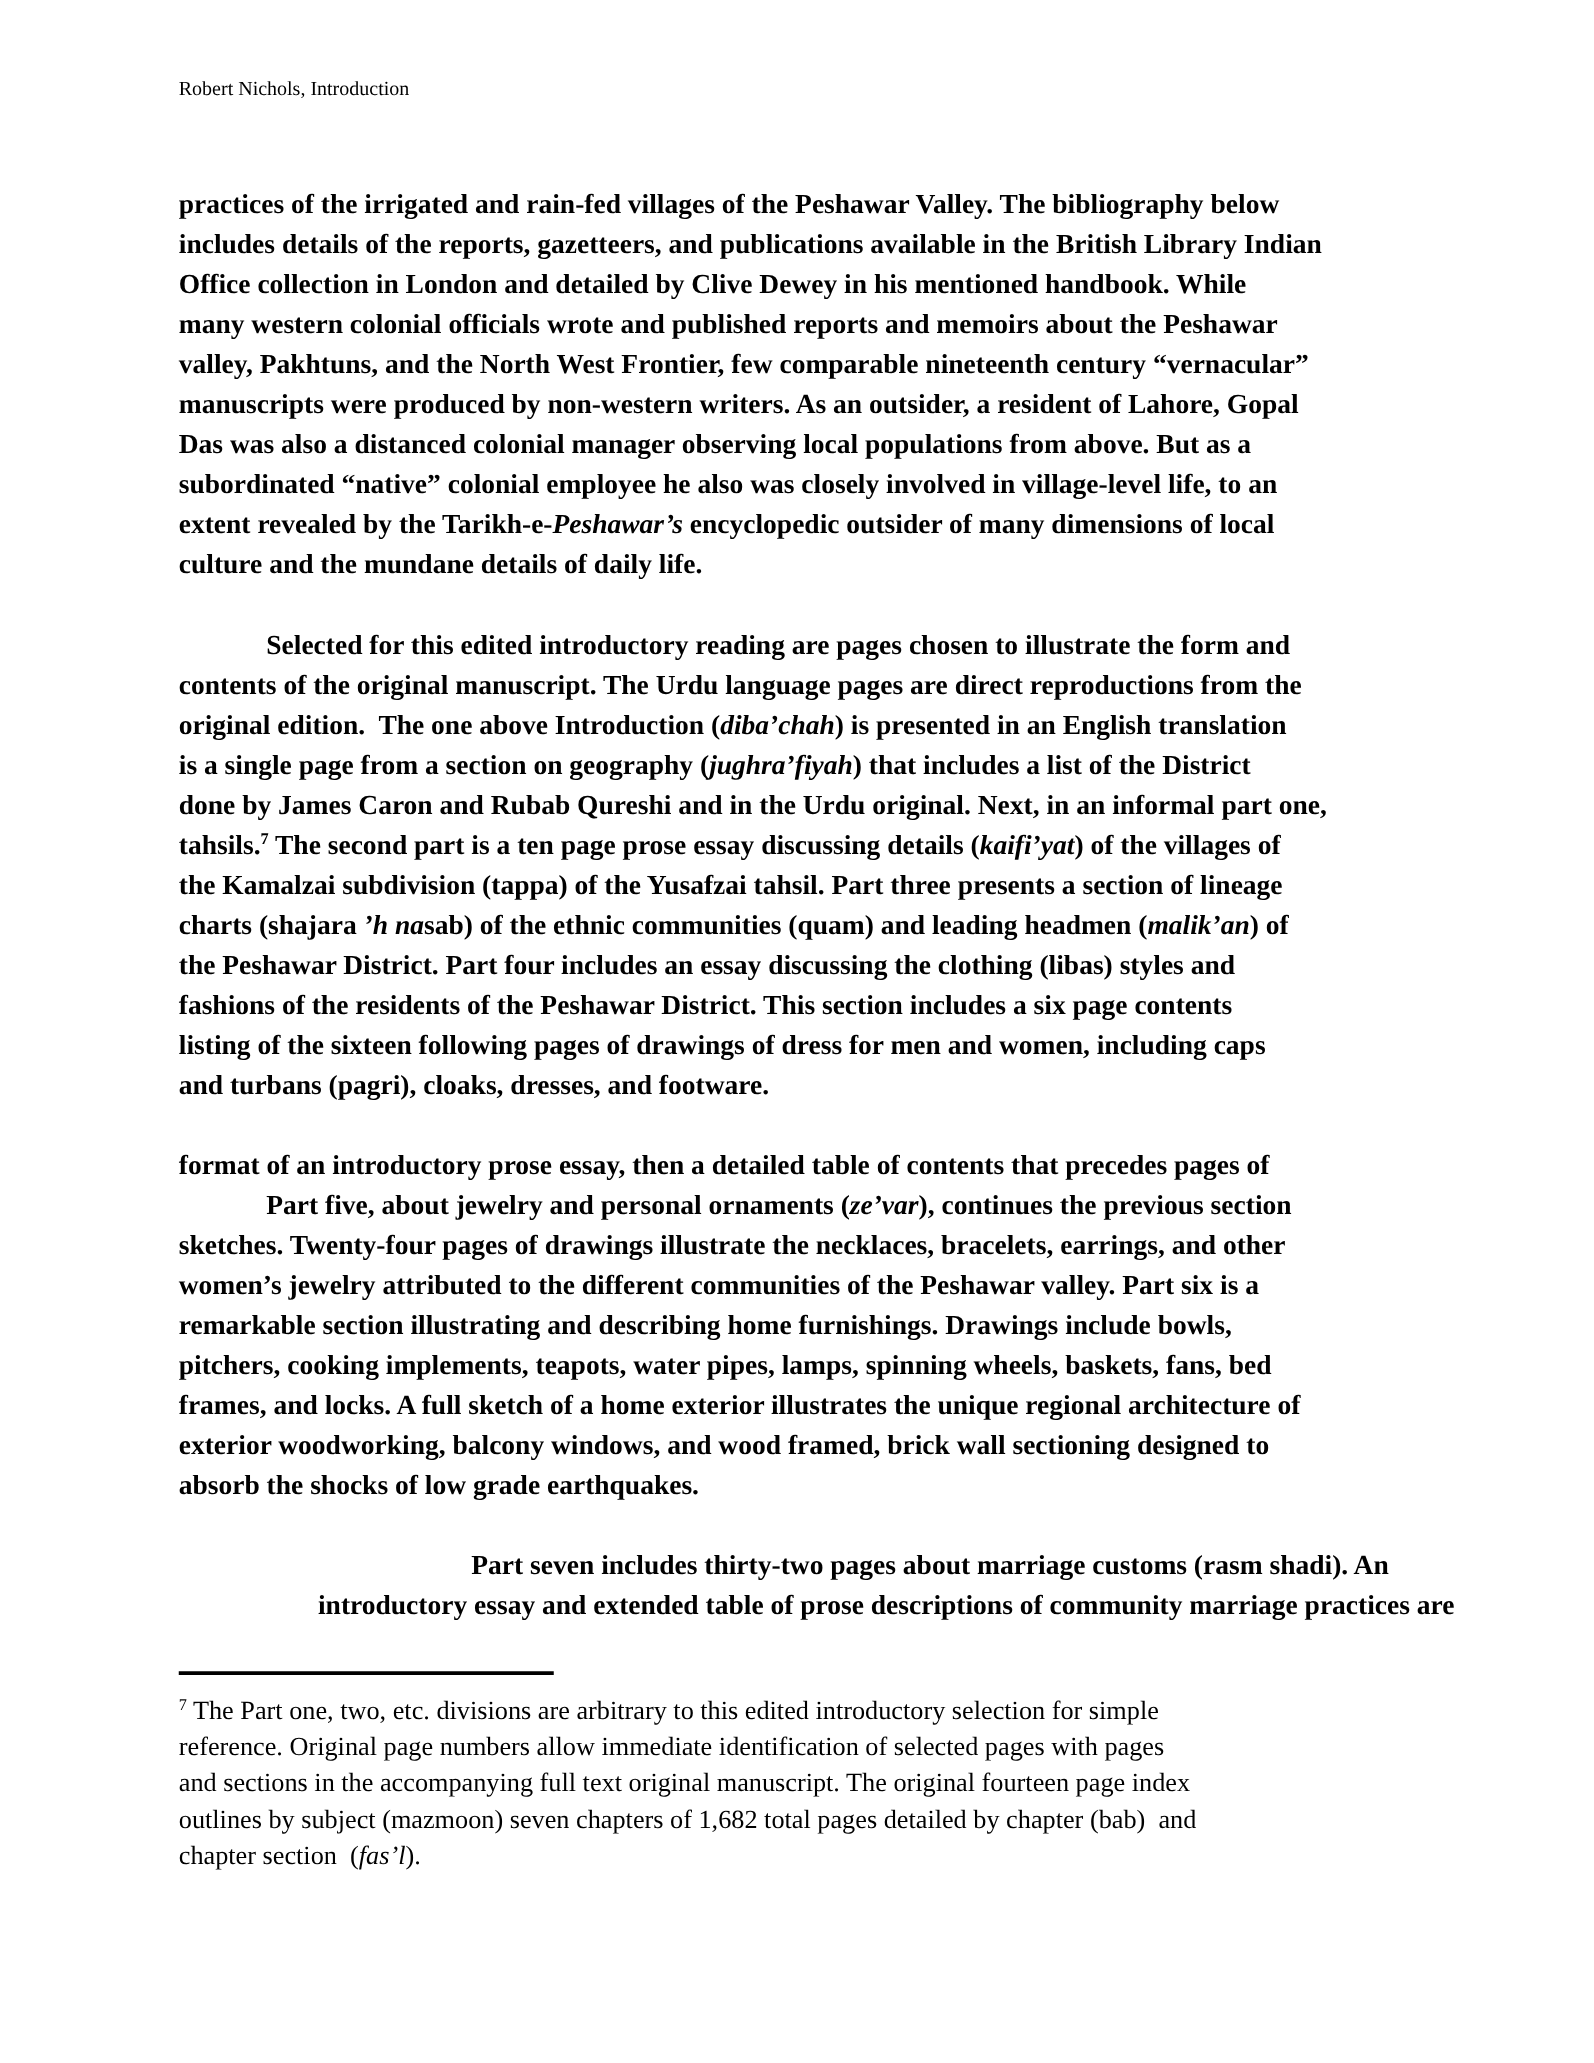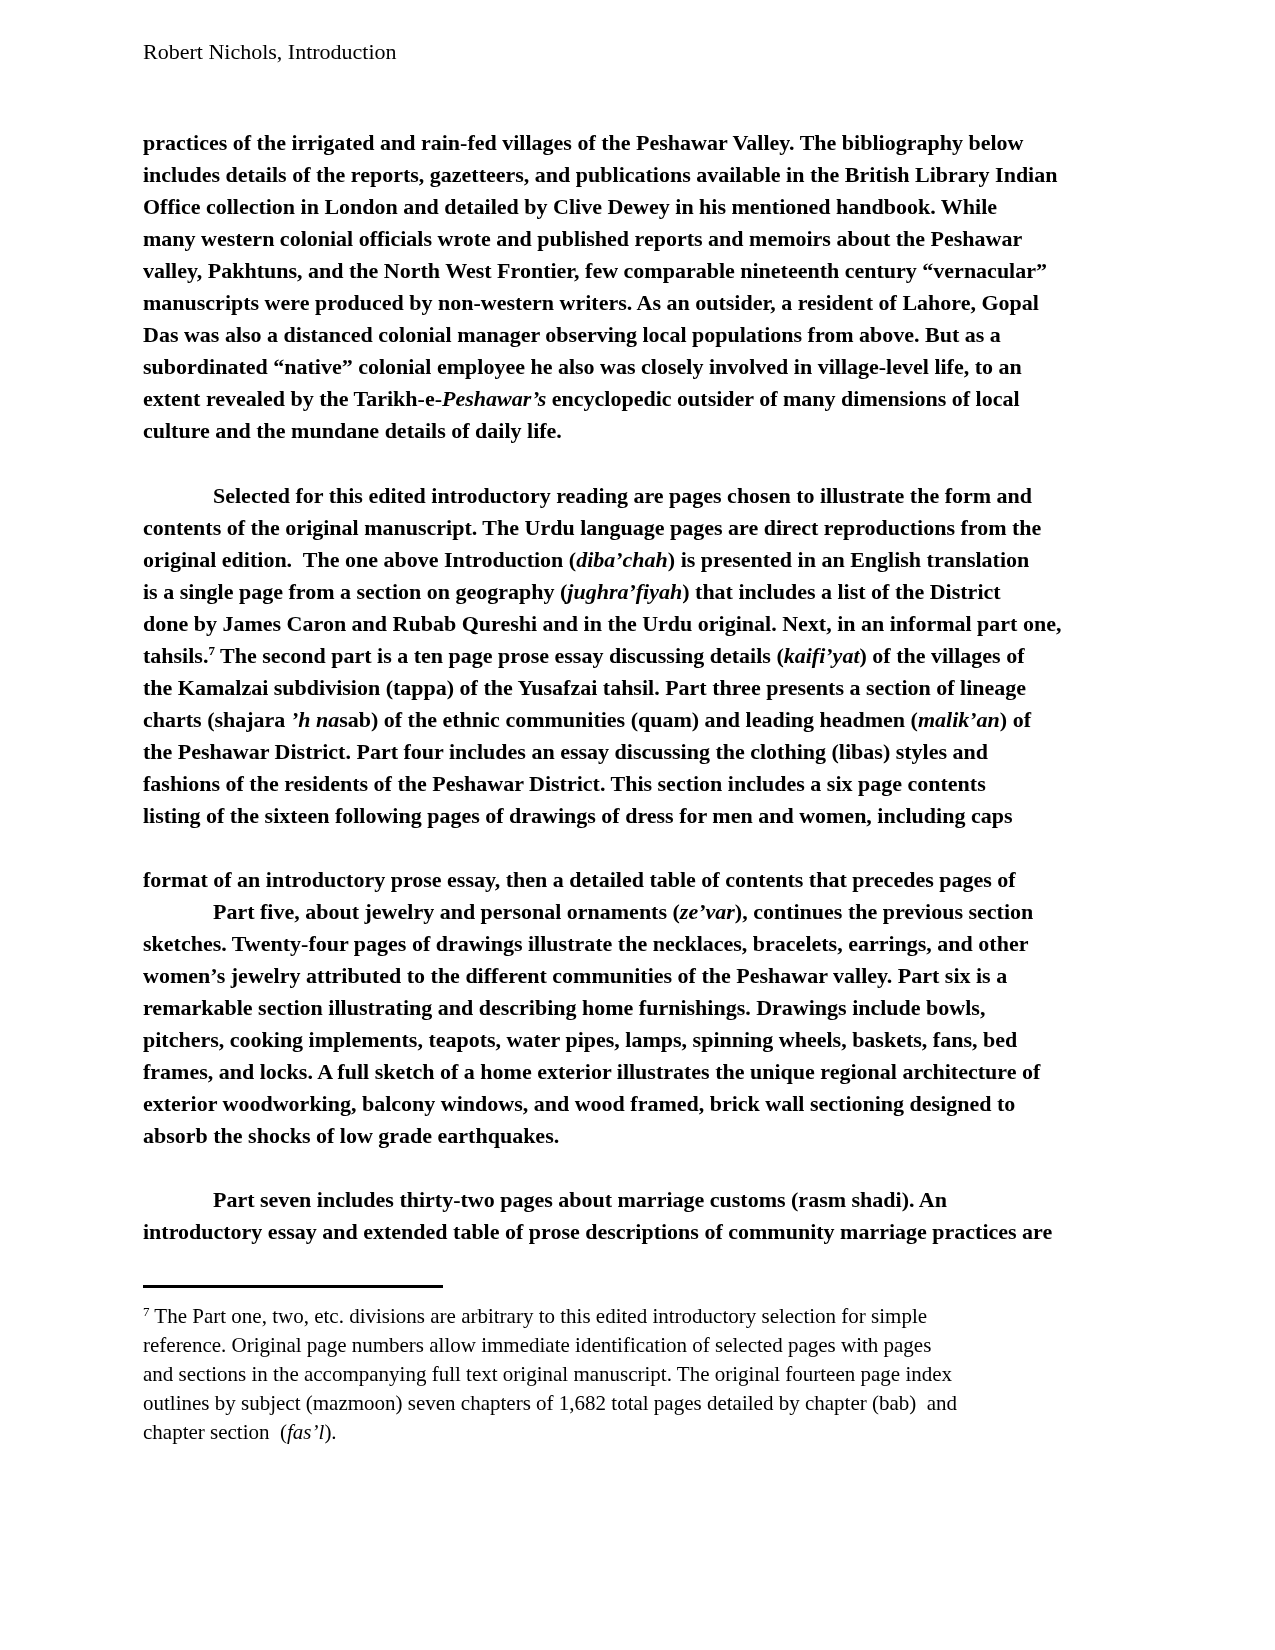--- a/index.html
+++ b/index.html
@@ -12,35 +12,35 @@
     overflow: hidden;
   }
   .page {
     position: relative;
     width: 1275px;
     height: 1650px;
     padding-left: 143px;
     box-sizing: border-box;
   }
   .header {
-    margin-top: 36px;
-    font-size: 22px;
+    margin-top: 56px;
+    font-size: 16px;
     line-height: 32px;
     white-space: pre;
   }
   .para {
     font-size: 22px;
     line-height: 32px;
     font-weight: bold;
   }
   .para .line, .footnote .line { white-space: pre; }
   #p1 { margin-top: 59px; }
   #p2 { margin-top: 33px; }
   #p3 { margin-top: 32px; }
-  #p4 { margin-top: 32px; }
+  #p4 { margin-top: 32px; text-align: center; }
   .line.indent { padding-left: 70px; }
   sup {
     font-size: 13px;
     line-height: 0;
     vertical-align: 8px;
   }
   .fn-sep {
     margin-top: 37px;
     width: 300px;
     border-top: 3px solid #000000;
@@ -76,20 +76,21 @@
       <div class="line"><span>contents of the original manuscript. The Urdu language pages are direct reproductions from the</span></div>
       <div class="line"><span>original edition.  The one above Introduction (</span><i>diba’chah</i><span>) is presented in an English translation</span></div>
       <div class="line"><span>is a single page from a section on geography (</span><i>jughra’fiyah</i><span>) that includes a list of the District</span></div>
       <div class="line"><span>done by James Caron and Rubab Qureshi and in the Urdu original. Next, in an informal part one,</span></div>
       <div class="line"><span>tahsils.</span><sup>7</sup><span> The second part is a ten page prose essay discussing details (</span><i>kaifi’yat</i><span>) of the villages of</span></div>
       <div class="line"><span>the Kamalzai subdivision (tappa) of the Yusafzai tahsil. Part three presents a section of lineage</span></div>
       <div class="line"><span>charts (shajara </span><i>’h na</i><span>sab) of the ethnic communities (quam) and leading headmen (</span><i>malik’an</i><span>) of</span></div>
       <div class="line"><span>the Peshawar District. Part four includes an essay discussing the clothing (libas) styles and</span></div>
       <div class="line"><span>fashions of the residents of the Peshawar District. This section includes a six page contents</span></div>
       <div class="line"><span>listing of the sixteen following pages of drawings of dress for men and women, including caps</span></div>
+      <div class="line"><span>and turbans (pagri), cloaks, dresses, and footware.</span></div>
     </div>
   <div class="para" id="p3">
       <div class="line"><span>format of an introductory prose essay, then a detailed table of contents that precedes pages of</span></div>
       <div class="line indent"><span>Part five, about jewelry and personal ornaments (</span><i>ze’var</i><span>), continues the previous section</span></div>
       <div class="line"><span>sketches. Twenty-four pages of drawings illustrate the necklaces, bracelets, earrings, and other</span></div>
       <div class="line"><span>women’s jewelry attributed to the different communities of the Peshawar valley. Part six is a</span></div>
       <div class="line"><span>remarkable section illustrating and describing home furnishings. Drawings include bowls,</span></div>
       <div class="line"><span>pitchers, cooking implements, teapots, water pipes, lamps, spinning wheels, baskets, fans, bed</span></div>
       <div class="line"><span>frames, and locks. A full sketch of a home exterior illustrates the unique regional architecture of</span></div>
       <div class="line"><span>exterior woodworking, balcony windows, and wood framed, brick wall sectioning designed to</span></div>

